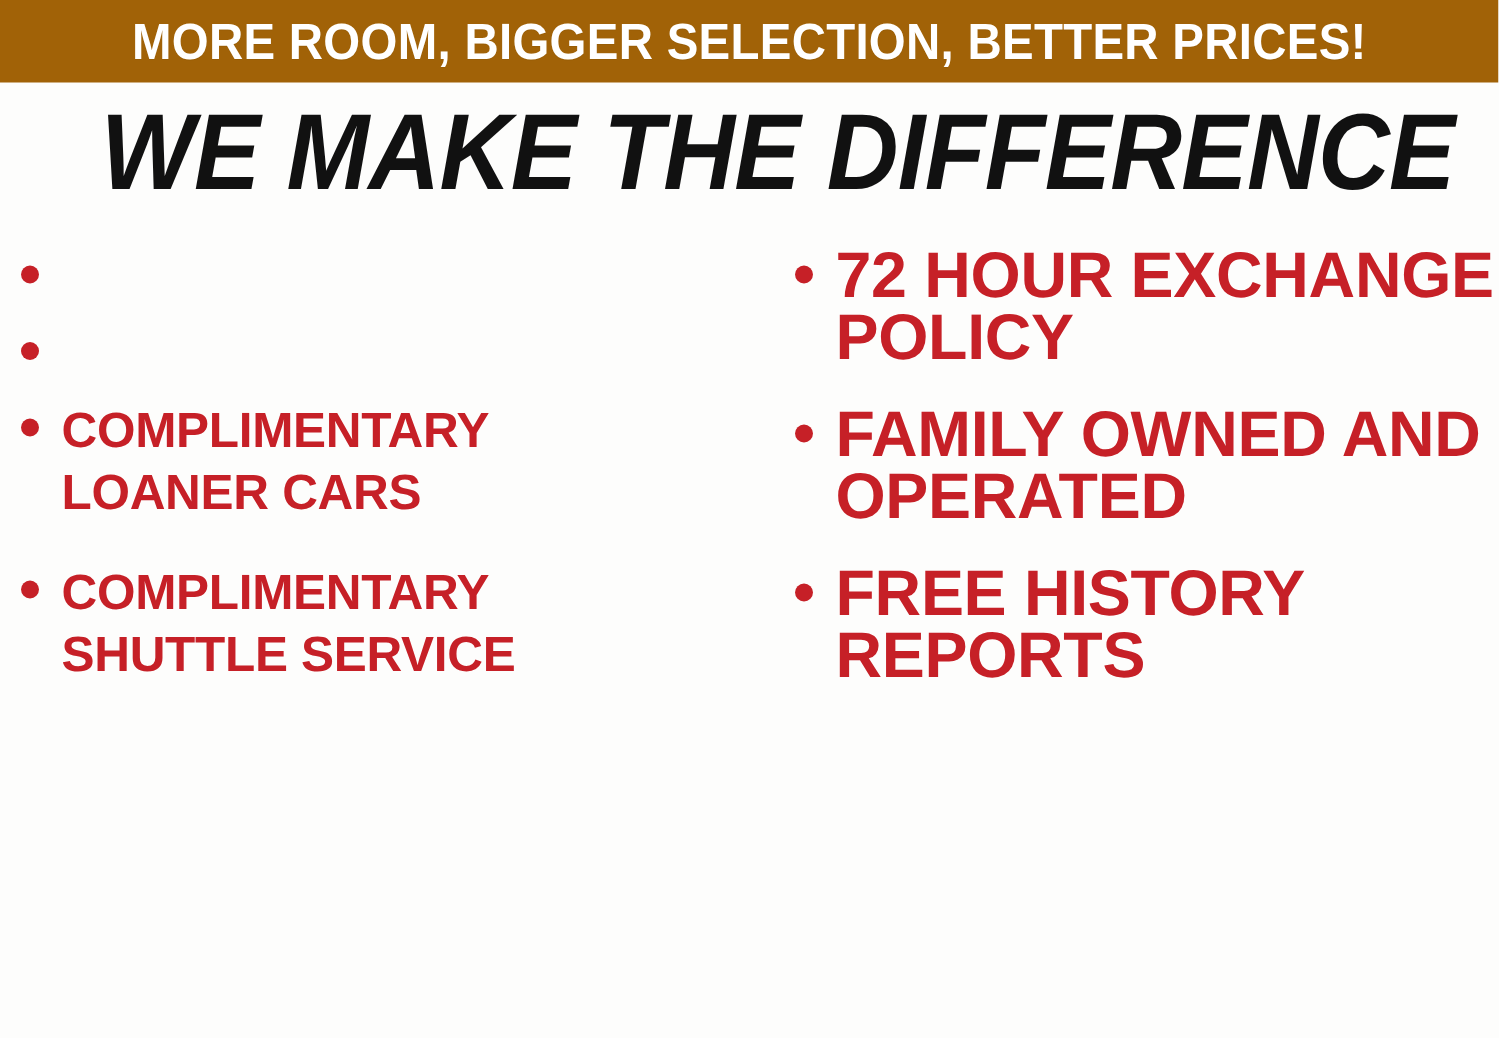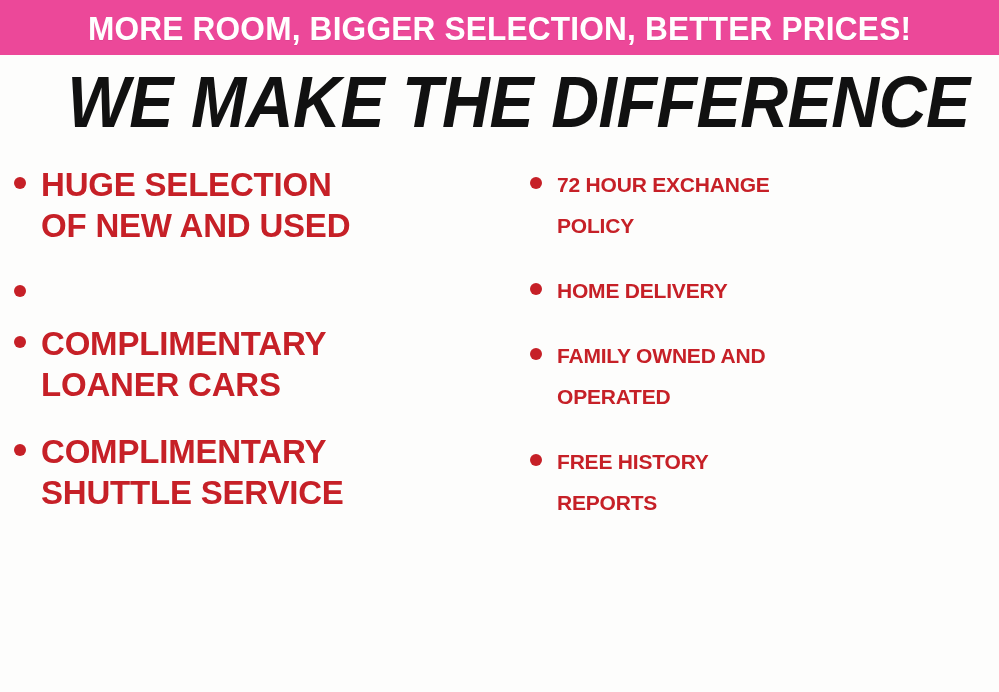--- a/index.html
+++ b/index.html
@@ -15,21 +15,21 @@
     position: relative;
   }
 
   
   .banner {
     position: absolute;
     left: 0;
     top: 0;
     width: 999px;
     height: 55px;
-    background: #ec4899;
+    background: #a16207;
     display: flex;
     align-items: center;
     justify-content: center;
     overflow: hidden;
   }
   .banner-text {
     color: #ffffff;
     font-family: "Liberation Sans Narrow", "Liberation Sans", sans-serif;
     font-weight: bold;
     font-size: 34px;
@@ -111,41 +111,39 @@
   .bullet-text {
     color: #c62027;
     font-family: "Liberation Sans", sans-serif;
     font-weight: bold;
     font-size: 33px;
     line-height: 41px;
     letter-spacing: -0.2px;
     white-space: pre-line;
   }
   .col-right .bullet-text {
-    font-size: 21px;
+    font-size: 43px;
   }
 </style>
 </head>
 <body>
 
 <div class="banner">
   <div class="banner-text">MORE ROOM, BIGGER SELECTION, BETTER PRICES!</div>
 </div>
 
 <div class="headline-wrap">
   <div class="headline">WE MAKE THE DIFFERENCE</div>
 </div>
 
 <div class="columns">
 
   <div class="col col-left">
     <div class="bullet-item">
       <span class="dot"></span>
-      <span class="bullet-text">HUGE SELECTION
-OF NEW AND USED</span>
     </div>
     <div class="bullet-item">
       <span class="dot"></span>
     </div>
     <div class="bullet-item">
       <span class="dot"></span>
       <span class="bullet-text">COMPLIMENTARY
 LOANER CARS</span>
     </div>
     <div class="bullet-item">
@@ -156,24 +154,20 @@
   </div>
 
   <div class="col col-right">
     <div class="bullet-item">
       <span class="dot"></span>
       <span class="bullet-text">72 HOUR EXCHANGE
 POLICY</span>
     </div>
     <div class="bullet-item">
       <span class="dot"></span>
-      <span class="bullet-text">HOME DELIVERY</span>
-    </div>
-    <div class="bullet-item">
-      <span class="dot"></span>
       <span class="bullet-text">FAMILY OWNED AND
 OPERATED</span>
     </div>
     <div class="bullet-item">
       <span class="dot"></span>
       <span class="bullet-text">FREE HISTORY
 REPORTS</span>
     </div>
   </div>
 

